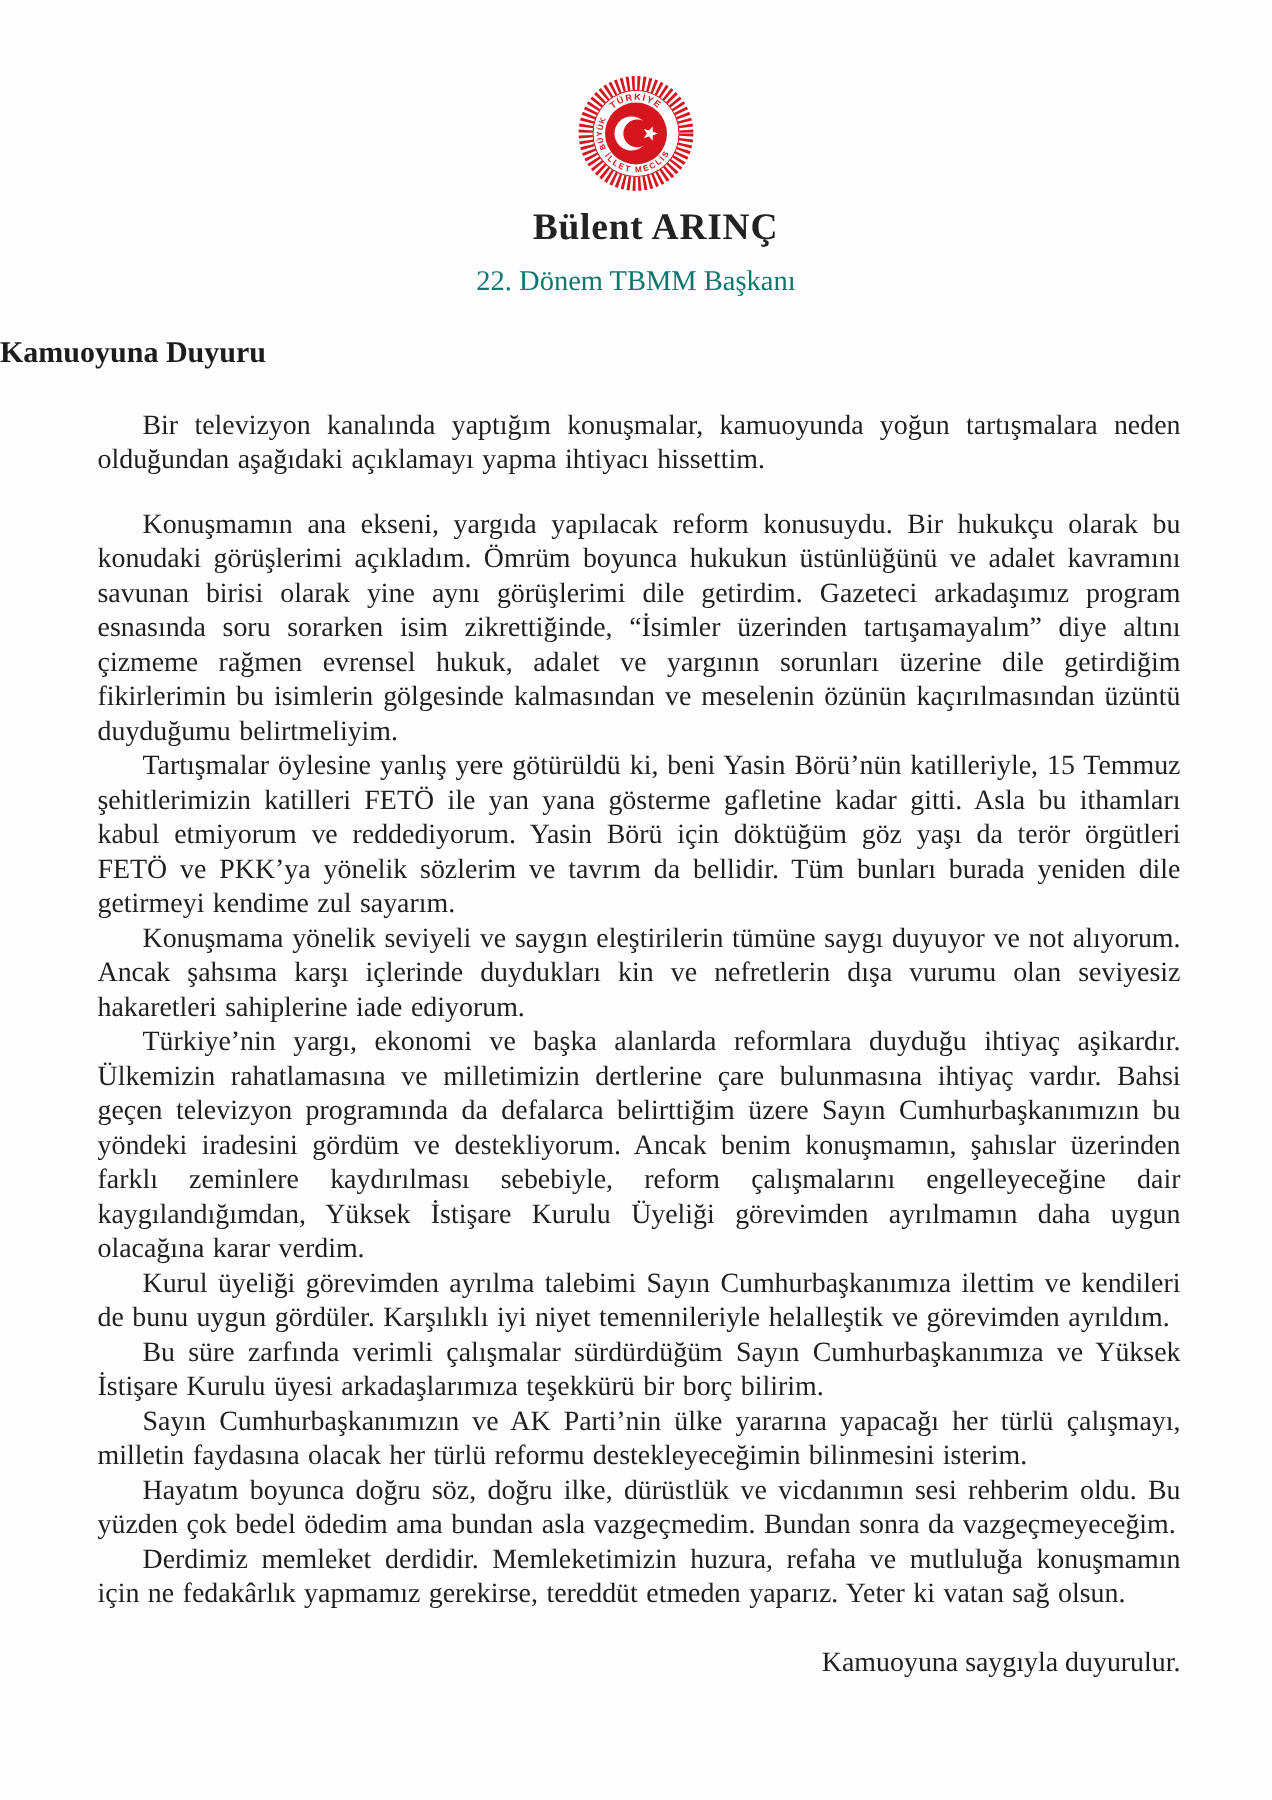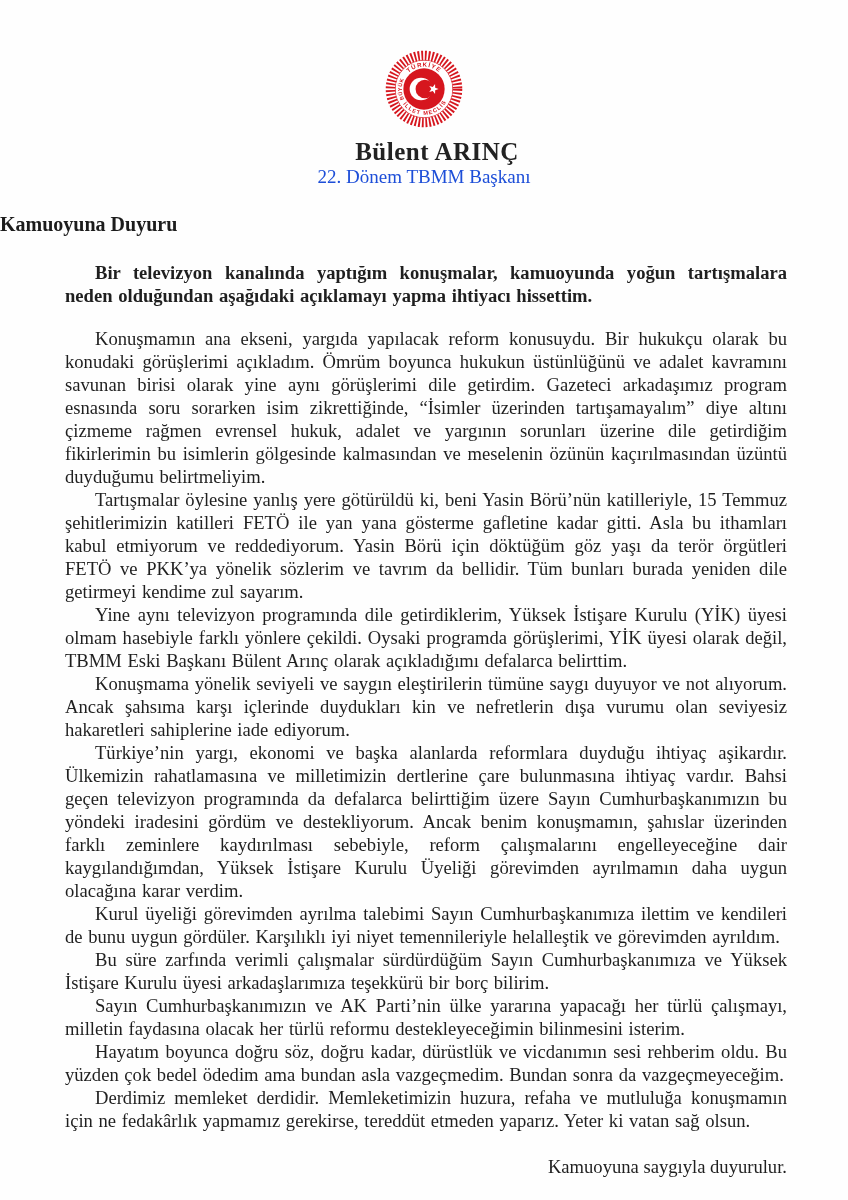--- a/index.html
+++ b/index.html
@@ -28,24 +28,24 @@
   .author-name {
     margin-top: 7px;
     font-size: 25px;
     font-weight: bold;
     letter-spacing: 0.5px;
     line-height: 26px;
     color: #222222;
     margin-left: 26px;
   }
   .author-subtitle {
-    margin-top: 1px;
+    margin-top: 12px;
     font-size: 19px;
     line-height: 22px;
-    color: #1d4ed8;
+    color: #0f766e;
   }
   .doc-title {
     margin-top: 25px;
     font-size: 20px;
     font-weight: bold;
     line-height: 22px;
     color: #1c1c1c;
   }
   .doc-body {
     margin: 26px 61px 0 65px;
@@ -53,21 +53,20 @@
     line-height: 23px;
   }
   .doc-body p {
     margin: 0;
     text-align: justify;
     text-indent: 30px;
     word-spacing: 1px;
   }
   .doc-body p:first-child {
     margin-bottom: 20px;
-    font-weight: bold;
   }
   .closing {
     margin: 23px 61px 0 65px;
     font-size: 18.6px;
     line-height: 23px;
     text-align: right;
   }
 </style>
 </head>
 <body>
@@ -111,25 +110,24 @@
     <div class="author-name">Bülent ARINÇ</div>
     <div class="author-subtitle">22. Dönem TBMM Başkanı</div>
   </div>
 
   <div class="doc-title">Kamuoyuna Duyuru</div>
 
   <div class="doc-body">
       <p>Bir televizyon kanalında yaptığım konuşmalar, kamuoyunda yoğun tartışmalara neden olduğundan aşağıdaki açıklamayı yapma ihtiyacı hissettim.</p>
       <p>Konuşmamın ana ekseni, yargıda yapılacak reform konusuydu. Bir hukukçu olarak bu konudaki görüşlerimi açıkladım. Ömrüm boyunca hukukun üstünlüğünü ve adalet kavramını savunan birisi olarak yine aynı görüşlerimi dile getirdim. Gazeteci arkadaşımız program esnasında soru sorarken isim zikrettiğinde, “İsimler üzerinden tartışamayalım” diye altını çizmeme rağmen evrensel hukuk, adalet ve yargının sorunları üzerine dile getirdiğim fikirlerimin bu isimlerin gölgesinde kalmasından ve meselenin özünün kaçırılmasından üzüntü duyduğumu belirtmeliyim.</p>
       <p>Tartışmalar öylesine yanlış yere götürüldü ki, beni Yasin Börü’nün katilleriyle, 15 Temmuz şehitlerimizin katilleri FETÖ ile yan yana gösterme gafletine kadar gitti. Asla bu ithamları kabul etmiyorum ve reddediyorum. Yasin Börü için döktüğüm göz yaşı da terör örgütleri FETÖ ve PKK’ya yönelik sözlerim ve tavrım da bellidir. Tüm bunları burada yeniden dile getirmeyi kendime zul sayarım.</p>
-      <p>Yine aynı televizyon programında dile getirdiklerim, Yüksek İstişare Kurulu (YİK) üyesi olmam hasebiyle farklı yönlere çekildi. Oysaki programda görüşlerimi, YİK üyesi olarak değil, TBMM Eski Başkanı Bülent Arınç olarak açıkladığımı defalarca belirttim.</p>
       <p>Konuşmama yönelik seviyeli ve saygın eleştirilerin tümüne saygı duyuyor ve not alıyorum. Ancak şahsıma karşı içlerinde duydukları kin ve nefretlerin dışa vurumu olan seviyesiz hakaretleri sahiplerine iade ediyorum.</p>
       <p>Türkiye’nin yargı, ekonomi ve başka alanlarda reformlara duyduğu ihtiyaç aşikardır. Ülkemizin rahatlamasına ve milletimizin dertlerine çare bulunmasına ihtiyaç vardır. Bahsi geçen televizyon programında da defalarca belirttiğim üzere Sayın Cumhurbaşkanımızın bu yöndeki iradesini gördüm ve destekliyorum. Ancak benim konuşmamın, şahıslar üzerinden farklı zeminlere kaydırılması sebebiyle, reform çalışmalarını engelleyeceğine dair kaygılandığımdan, Yüksek İstişare Kurulu Üyeliği görevimden ayrılmamın daha uygun olacağına karar verdim.</p>
       <p>Kurul üyeliği görevimden ayrılma talebimi Sayın Cumhurbaşkanımıza ilettim ve kendileri de bunu uygun gördüler. Karşılıklı iyi niyet temennileriyle helalleştik ve görevimden ayrıldım.</p>
       <p>Bu süre zarfında verimli çalışmalar sürdürdüğüm Sayın Cumhurbaşkanımıza ve Yüksek İstişare Kurulu üyesi arkadaşlarımıza teşekkürü bir borç bilirim.</p>
       <p>Sayın Cumhurbaşkanımızın ve AK Parti’nin ülke yararına yapacağı her türlü çalışmayı, milletin faydasına olacak her türlü reformu destekleyeceğimin bilinmesini isterim.</p>
-      <p>Hayatım boyunca doğru söz, doğru kadar, dürüstlük ve vicdanımın sesi rehberim oldu. Bu yüzden çok bedel ödedim ama bundan asla vazgeçmedim. Bundan sonra da vazgeçmeyeceğim.</p>
+      <p>Hayatım boyunca doğru söz, doğru ilke, dürüstlük ve vicdanımın sesi rehberim oldu. Bu yüzden çok bedel ödedim ama bundan asla vazgeçmedim. Bundan sonra da vazgeçmeyeceğim.</p>
       <p>Derdimiz memleket derdidir. Memleketimizin huzura, refaha ve mutluluğa konuşmamın için ne fedakârlık yapmamız gerekirse, tereddüt etmeden yaparız. Yeter ki vatan sağ olsun.</p>
     </div>
 
   <div class="closing">Kamuoyuna saygıyla duyurulur.</div>
 
 </div>
 
 </body></html>

